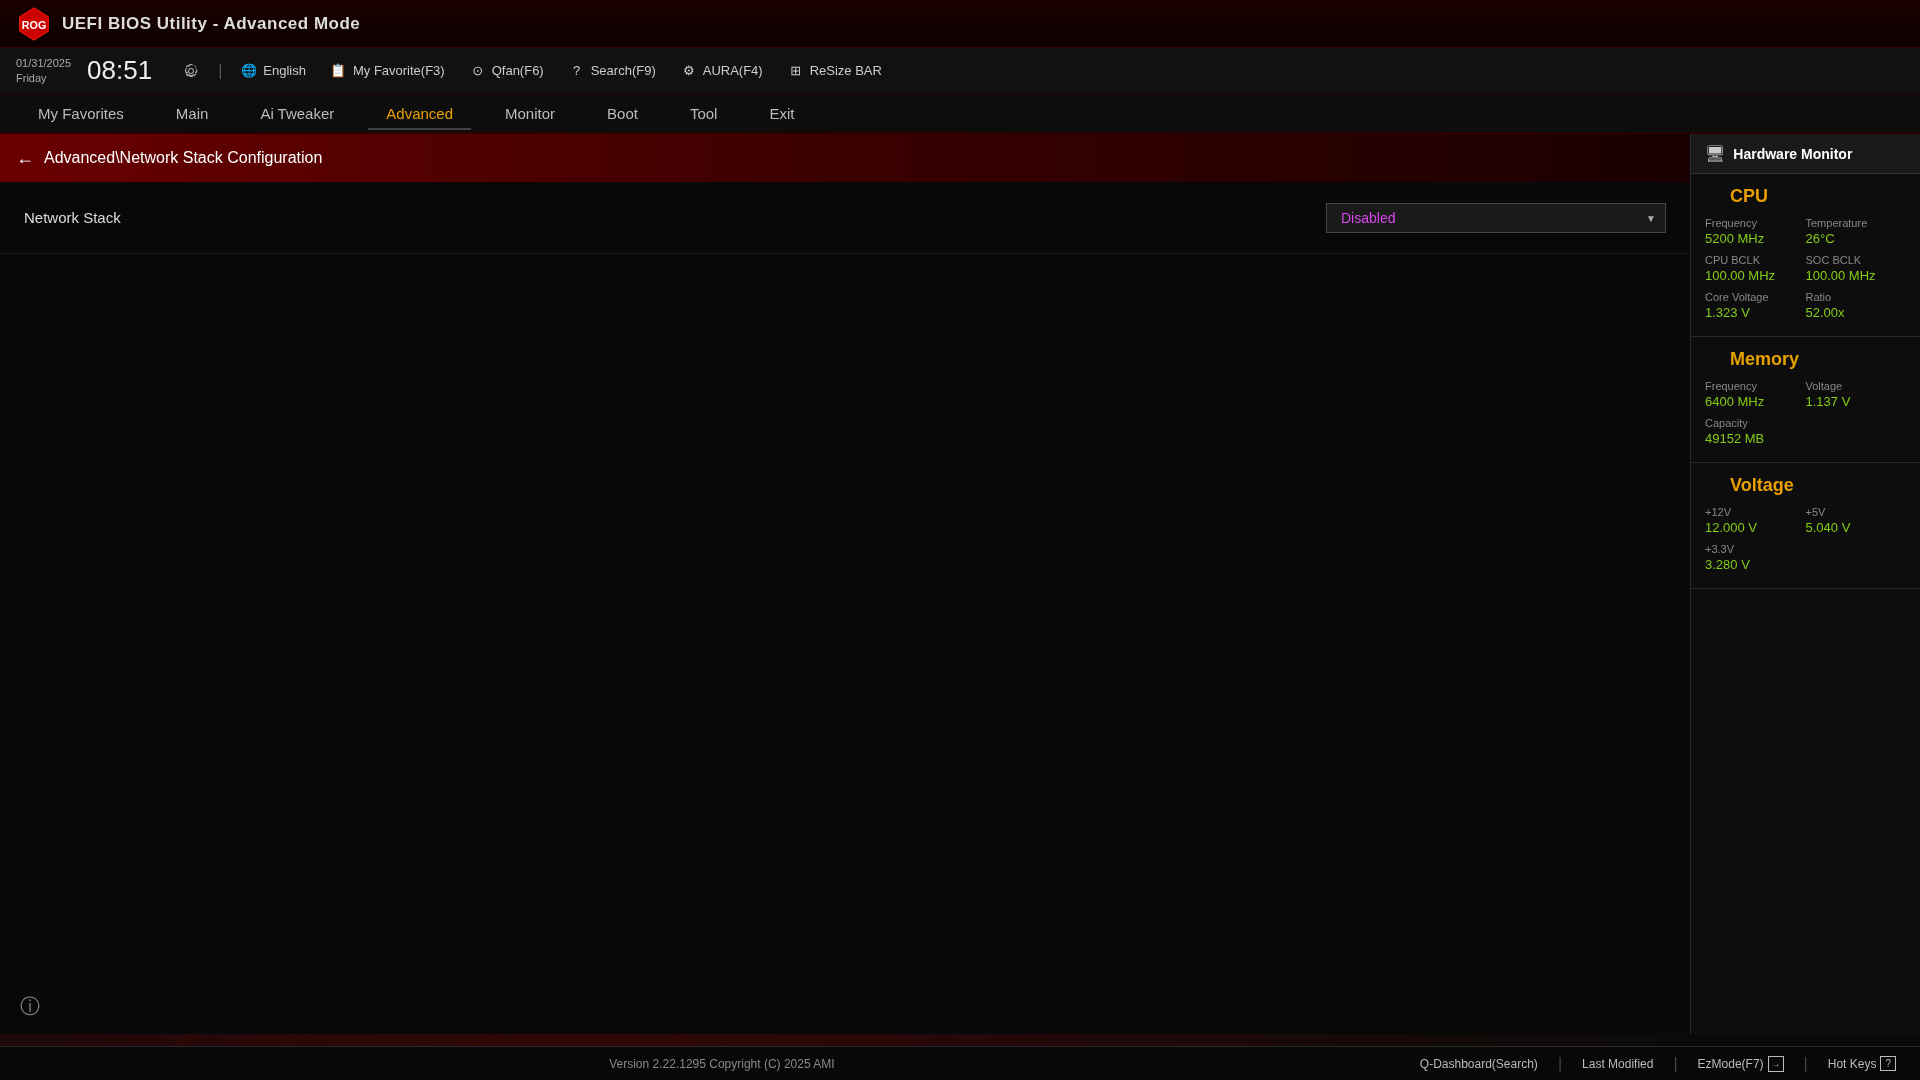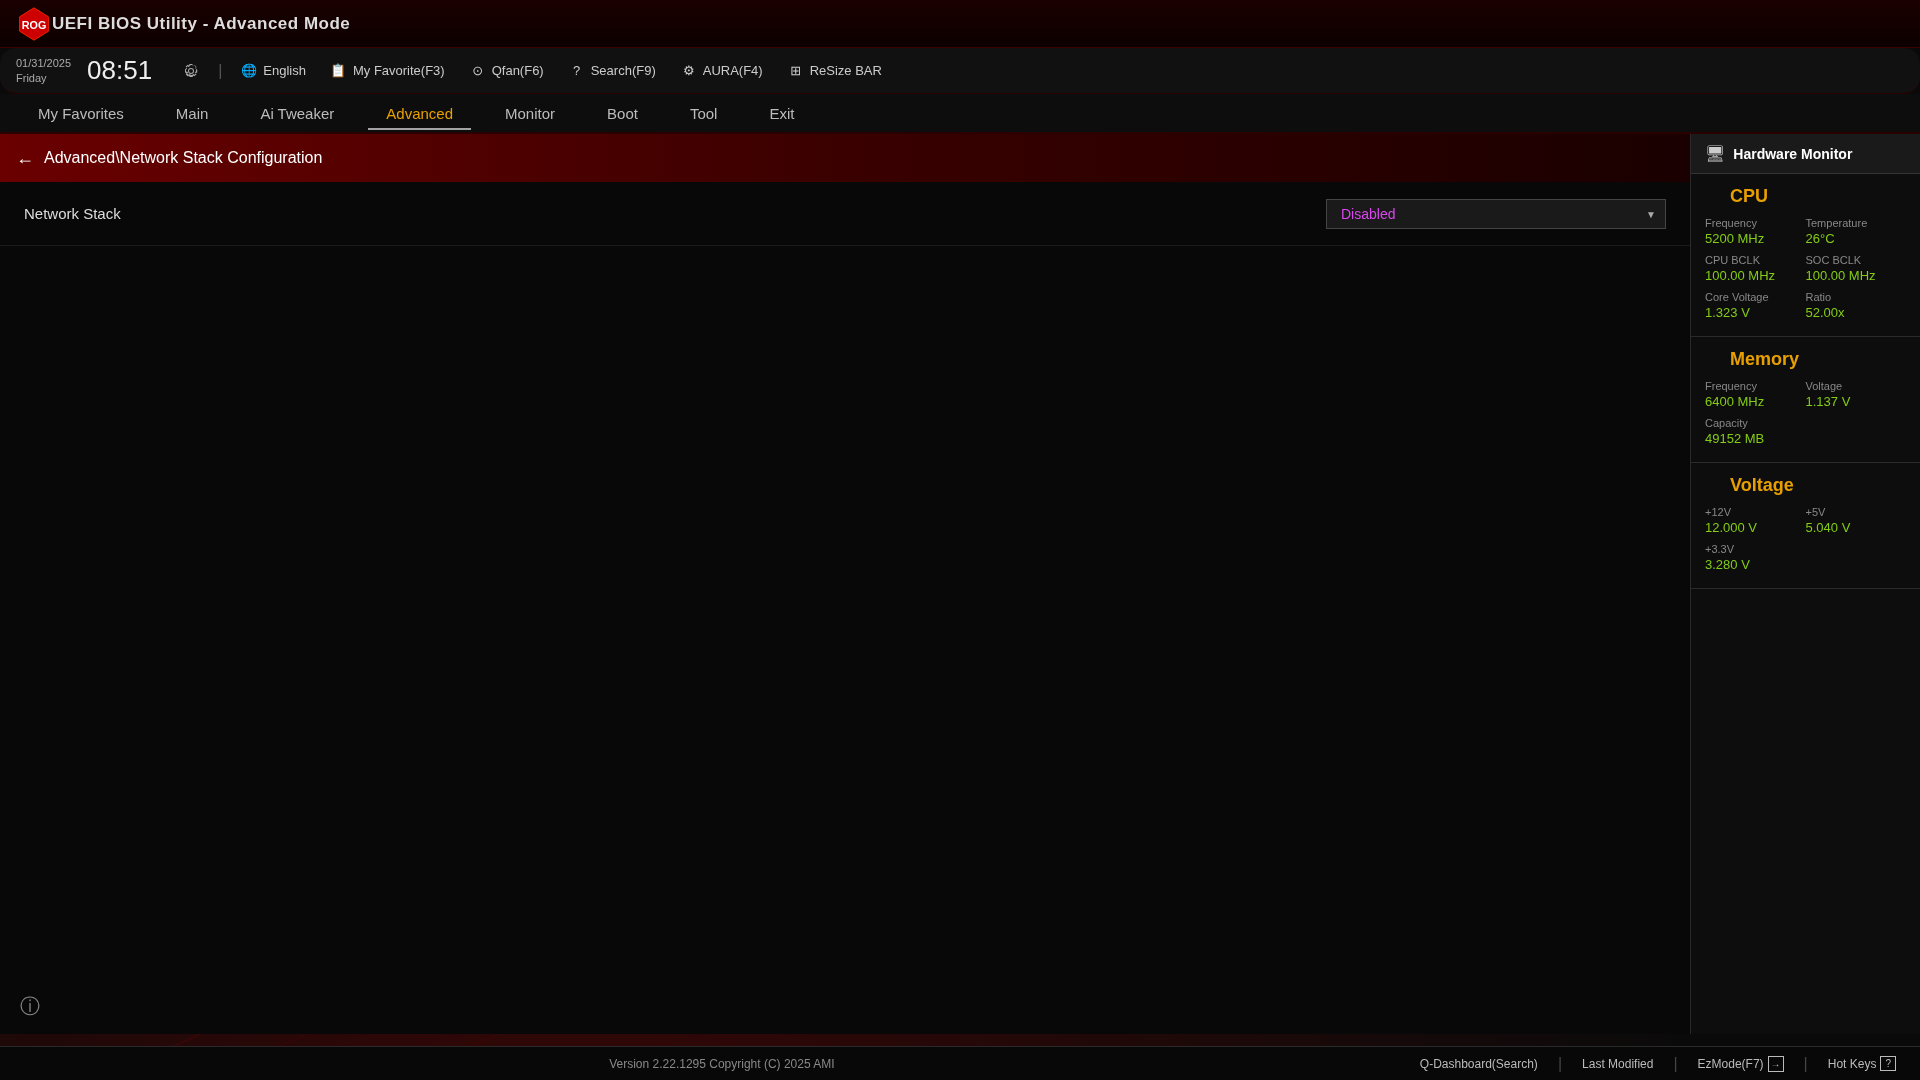--- a/index.html
+++ b/index.html
@@ -21,21 +21,21 @@
       border-bottom: 1px solid #3a0000;
       display: flex;
       align-items: center;
       height: 48px;
       padding: 0 16px;
     }
 
     .header-logo {
       display: flex;
       align-items: center;
-      gap: 0;
+      gap: 10px;
       margin-right: 20px;
     }
 
     .rog-logo {
       width: 36px;
       height: 36px;
     }
 
     .header-title {
       color: #ddd;
@@ -48,21 +48,20 @@
     .toolbar {
       position: relative;
       z-index: 10;
       background: #111;
       border-bottom: 1px solid #2a0000;
       display: flex;
       align-items: center;
       height: 46px;
       padding: 0 16px;
       gap: 4px;
-      border-radius: 16px;
     }
 
     .toolbar-date {
       color: #aaa;
       font-size: 11px;
       margin-right: 12px;
       line-height: 1.3;
     }
 
     .toolbar-time {
@@ -114,21 +113,21 @@
       color: #bbb;
       font-size: 15px;
       padding: 6px 18px;
       cursor: pointer;
       border-bottom: 2px solid transparent;
       margin-bottom: -2px;
     }
 
     .nav-tab.active {
       color: #e8a000;
-      border-bottom: 2px solid #a3a3a3;
+      border-bottom: 2px solid #404040;
     }
 
     
     .main-layout {
       position: relative;
       z-index: 10;
       display: flex;
       height: calc(1080px - 48px - 46px - 40px - 46px);
     }
 
@@ -166,21 +165,21 @@
 
     
     .settings-list {
       padding: 0;
       flex: 1;
     }
 
     .setting-row {
       display: flex;
       align-items: center;
-      height: 64px;
+      height: 72px;
       padding: 0 24px;
       border-bottom: 1px solid #1a1a1a;
     }
 
     .setting-label {
       flex: 1;
       color: #ddd;
       font-size: 15px;
     }
 

